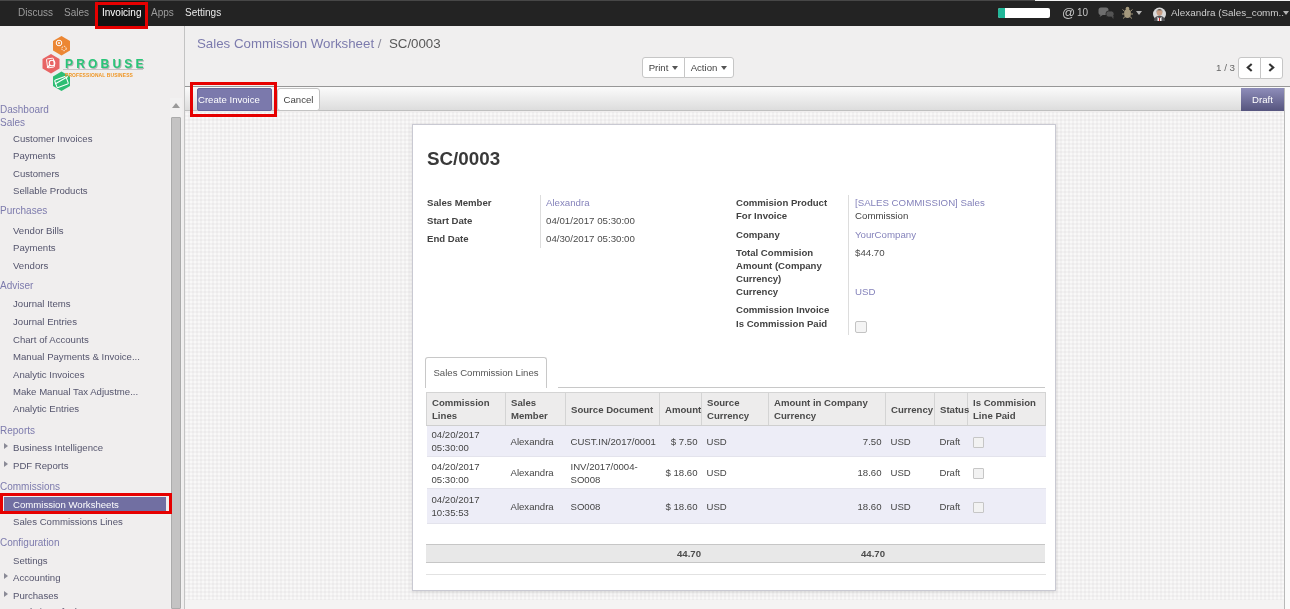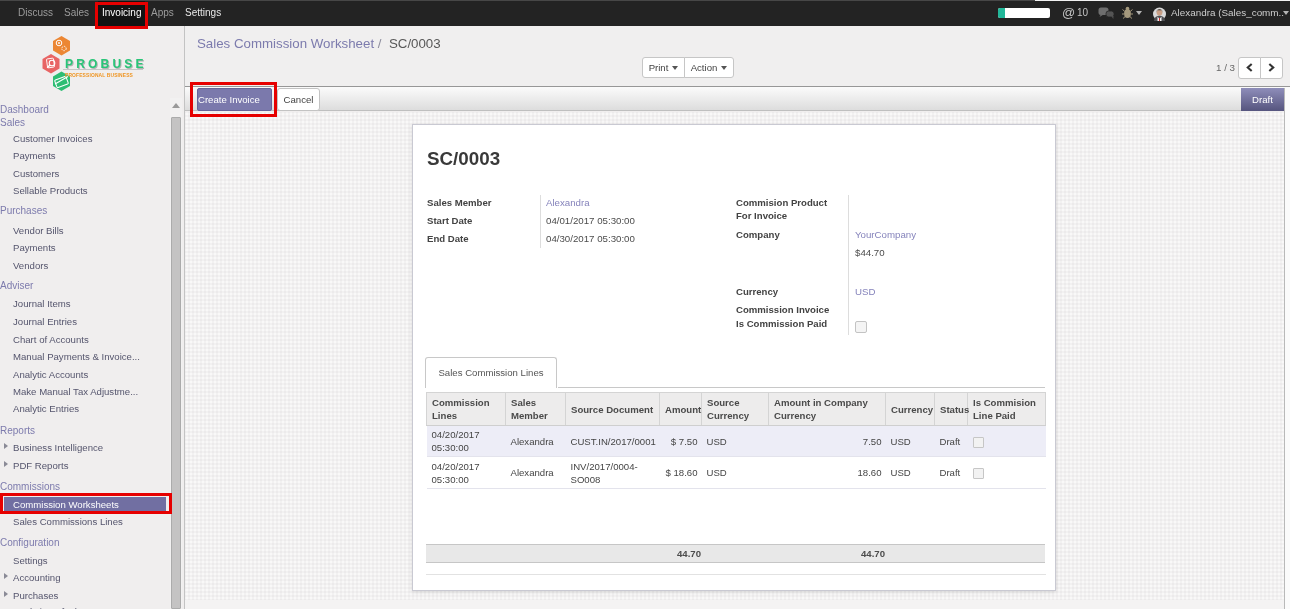--- a/index.html
+++ b/index.html
@@ -33,21 +33,21 @@
 #content{position:absolute;left:185px;top:112px;width:1099px;height:497px;background:#f1f0f0}
 #rsb{position:absolute;left:1284px;top:88px;width:6px;height:521px;background:#fbfbfb;border-left:1px solid #b9b9b9}
 #sheet{position:absolute;left:227px;top:12px;width:644px;height:467px;background:#fff;border:1px solid #c9c9d2;box-shadow:0 1px 4px rgba(0,0,0,.12)}
 #title{position:absolute;left:14px;top:24px;font-size:18.8px;font-weight:bold;color:#393939;line-height:19px}
 .lbl{position:absolute;font-size:9.6px;font-weight:bold;color:#434343;line-height:13.4px}
 .val{position:absolute;font-size:9.7px;color:#4c4c4c;line-height:13.4px}
 .lnk{color:#8583bb}
 .vline{position:absolute;width:1px;background:#ddd}
 #cbx{position:absolute;left:442px;top:196px;width:12px;height:12px;background:#f4f4f4;border:1px solid #c3c3c3;border-radius:2px}
 
-#tab{position:absolute;left:12px;top:232px;width:132px;height:31px;background:#fff;border:1px solid #c8c8c8;border-bottom:none;border-radius:3px 3px 0 0;font-size:9.6px;color:#555;text-align:center;line-height:30px}
+#tab{position:absolute;left:12px;top:232px;width:122px;height:31px;background:#fff;border:1px solid #c8c8c8;border-bottom:none;border-radius:3px 3px 0 0;font-size:9.6px;color:#555;text-align:center;line-height:30px}
 #tabline{position:absolute;left:145px;top:262px;width:487px;height:1px;background:#c8c8c8}
 
 #tbl{position:absolute;left:13px;top:267px;width:619px}
 table{border-collapse:collapse;width:619px;font-size:9.6px;color:#454545;table-layout:fixed}
 th{background:#edecec;font-weight:bold;text-align:left;color:#4a4a4a;border:1px solid #d4d4d4;border-bottom:1px solid #cfcfcf;padding:3px 4px 3px 5px;height:32px;line-height:13px;vertical-align:middle}
 td{padding:2px 4px 2px 5px;height:32px;line-height:13.2px;vertical-align:middle;border-bottom:1px solid #e3e3ec}
 tr.odd td{background:#ededf7}
 tr:nth-child(2) td{height:28px}
 tr:nth-child(4) td{height:35px}
 td.r,th.r{text-align:right}
@@ -124,21 +124,21 @@
       <div class="sitem" style="top:159.0px">Sellable Products</div>
       <div class="shead" style="top:179.0px">Purchases</div>
       <div class="sitem" style="top:198.8px">Vendor Bills</div>
       <div class="sitem" style="top:216.4px">Payments</div>
       <div class="sitem" style="top:234.0px">Vendors</div>
       <div class="shead" style="top:254.4px">Adviser</div>
       <div class="sitem" style="top:272.4px">Journal Items</div>
       <div class="sitem" style="top:290.0px">Journal Entries</div>
       <div class="sitem" style="top:307.6px">Chart of Accounts</div>
       <div class="sitem" style="top:325.3px">Manual Payments &amp; Invoice...</div>
-      <div class="sitem" style="top:342.9px">Analytic Accounts</div>
+      <div class="sitem" style="top:342.9px">Analytic Invoices</div>
       <div class="sitem" style="top:359.7px">Make Manual Tax Adjustme...</div>
       <div class="sitem" style="top:377.4px">Analytic Entries</div>
       <div class="shead" style="top:398.6px">Reports</div>
       <div class="sarr" style="top:416.9px"></div>
       <div class="sitem" style="top:415.9px">Business Intelligence</div>
       <div class="sarr" style="top:435.0px"></div>
       <div class="sitem" style="top:434.0px">PDF Reports</div>
       <div class="shead" style="top:455.2px">Commissions</div>
       <div style="position:absolute;left:4px;top:471.0px;width:162px;height:14px;background:#716fa2"></div>
       <div class="sitem" style="top:472.5px;color:#fdfdfd">Commission Worksheets</div>
@@ -192,22 +192,24 @@
 
     <div class="lbl" style="left:14px;top:71px">Sales Member</div>
     <div class="val lnk" style="left:133px;top:71px">Alexandra</div>
     <div class="lbl" style="left:14px;top:89px">Start Date</div>
     <div class="val" style="left:133px;top:89px">04/01/2017 05:30:00</div>
     <div class="lbl" style="left:14px;top:107px">End Date</div>
     <div class="val" style="left:133px;top:107px">04/30/2017 05:30:00</div>
     <div class="vline" style="left:127px;top:70px;height:53px"></div>
 
     <div class="lbl" style="left:323px;top:71px;width:100px">Commision Product For Invoice</div>
+    <div class="val" style="left:442px;top:71px;width:140px"><span class="lnk">[SALES COMMISSION] Sales</span> <span style="color:#3f3f3f">Commission</span></div>
     <div class="lbl" style="left:323px;top:103px">Company</div>
     <div class="val lnk" style="left:442px;top:103px">YourCompany</div>
+    <div class="lbl" style="left:323px;top:121px;width:102px;line-height:13px">Total Commision Amount (Company Currency)</div>
     <div class="val" style="left:442px;top:121px">$44.70</div>
     <div class="lbl" style="left:323px;top:160px">Currency</div>
     <div class="val lnk" style="left:442px;top:160px">USD</div>
     <div class="lbl" style="left:323px;top:178px">Commission Invoice</div>
     <div class="lbl" style="left:323px;top:192px">Is Commission Paid</div>
     <div id="cbx"></div>
     <div class="vline" style="left:435px;top:70px;height:140px"></div>
 
     <div id="tab">Sales Commission Lines</div>
     <div id="tabline"></div>
@@ -251,20 +253,31 @@
               <td>04/20/2017 05:30:00</td>
               <td>Alexandra</td>
               <td>INV/2017/0004-SO008</td>
               <td class="r">$ 18.60</td>
               <td>USD</td>
               <td class="r">18.60</td>
               <td>USD</td>
               <td>Draft</td>
               <td><span class="ckb"></span></td>
             </tr>
+        <tr class="odd">
+              <td>04/20/2017 10:35:53</td>
+              <td>Alexandra</td>
+              <td>SO008</td>
+              <td class="r">$ 18.60</td>
+              <td>USD</td>
+              <td class="r">18.60</td>
+              <td>USD</td>
+              <td>Draft</td>
+              <td><span class="ckb"></span></td>
+            </tr>
       </tbody>
         </table>
     </div>
     <div id="totbar">
       <div style="left:248px;width:27px;text-align:right">44.70</div>
       <div style="left:432px;width:27px;text-align:right">44.70</div>
     </div>
     <div id="endline"></div>
   </div>
 </div>

